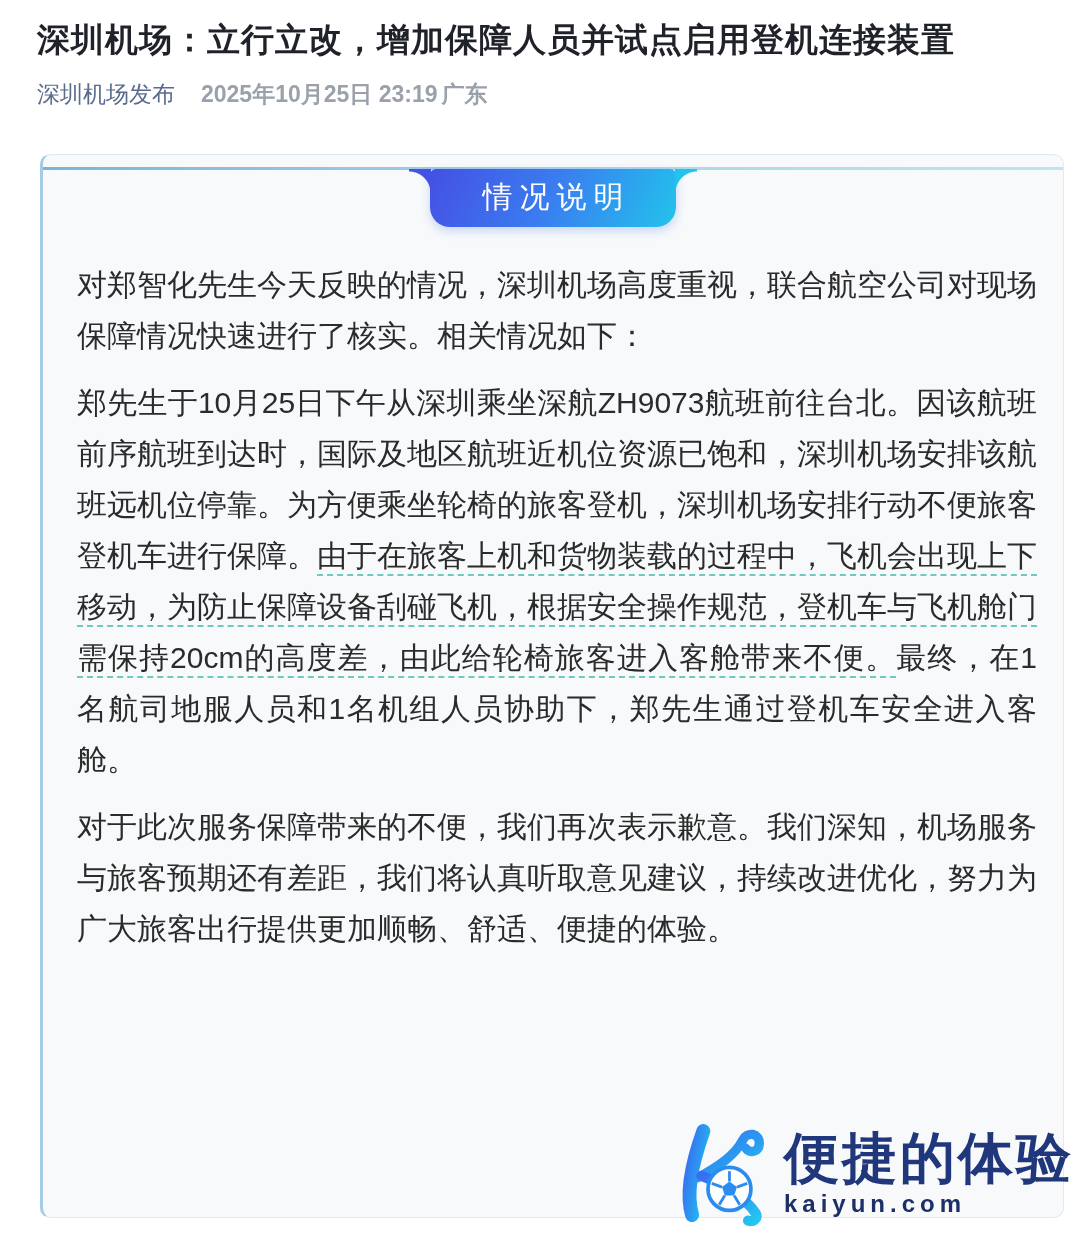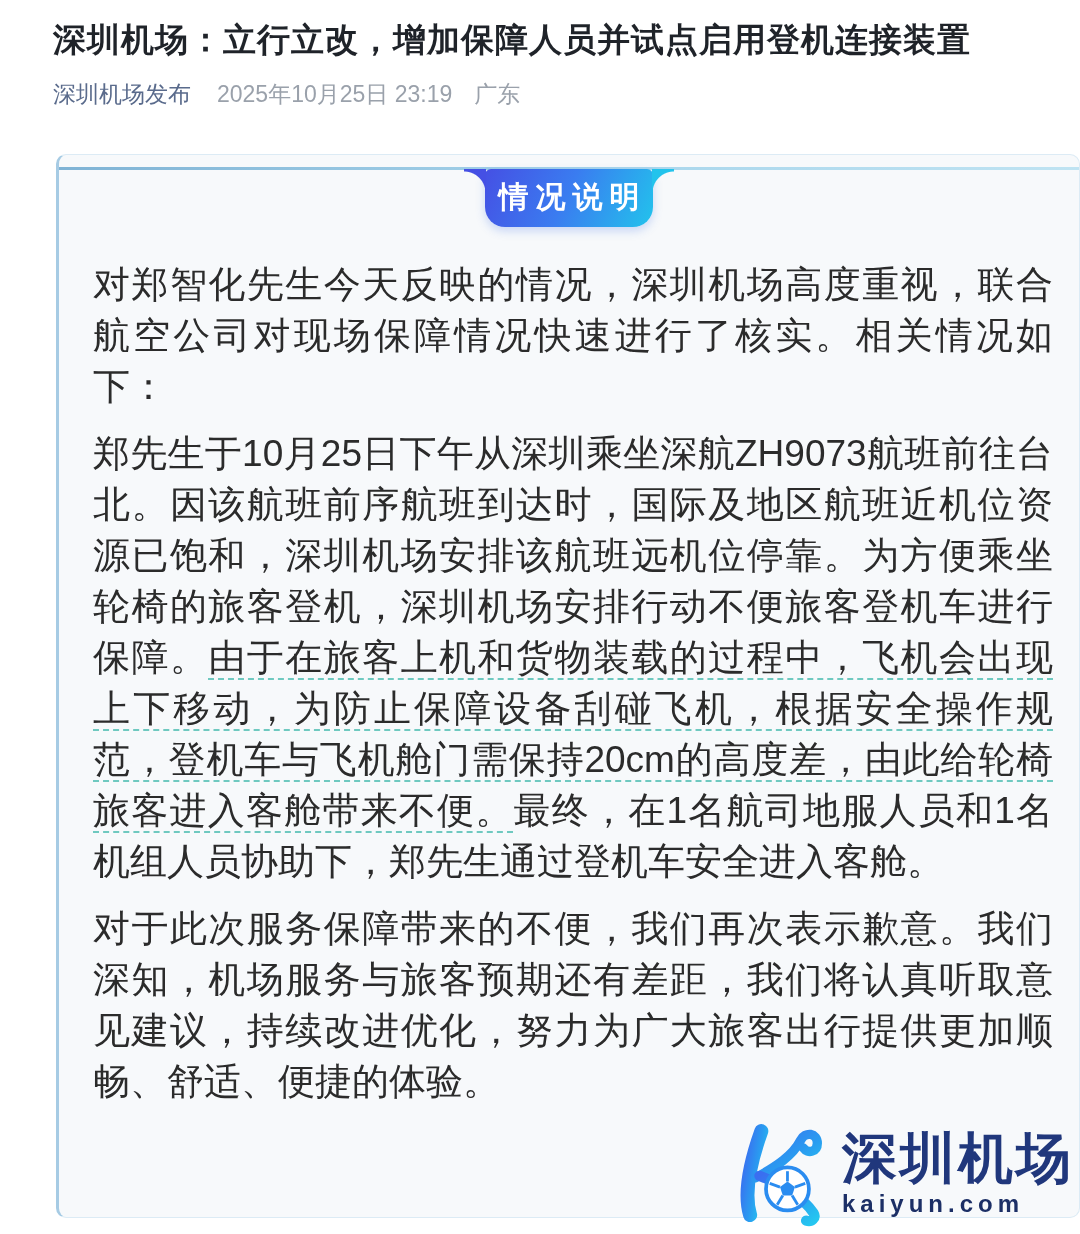--- a/index.html
+++ b/index.html
@@ -21,37 +21,37 @@
   }
   *{margin:0;padding:0;box-sizing:border-box;}
   html,body{width:1080px;background:#ffffff;}
   body{
     font-family:"Liberation Sans","DejaVu Sans",sans-serif;
     color:var(--body-text);
     position:relative;
     height:1234px;
     overflow:hidden;
   }
-  .page{padding:18px 48px 0 37px;margin-left:16px;}
+  .page{padding:18px 48px 0 37px;}
   .article-title{
     font-size:33px;
     font-weight:bold;
     color:var(--title-text);
     line-height:1.35;
     letter-spacing:1px;
   }
   .byline{
     margin-top:16px;
     display:flex;
     align-items:baseline;
     gap:26px;
     font-size:23px;
   }
   .byline .source{color:var(--source-color);text-align:right;}
-  .byline .meta{color:var(--meta-color);display:flex;gap:22px;}
+  .byline .meta{color:var(--meta-color);display:flex;gap:4px;font-weight:bold;}
   .card{
     position:relative;
     margin:44px 17px 0 3px;
     width:1024px;
     height:1064px;
     background:var(--card-background);
     border:1px solid var(--card-border);
     border-left:3px solid var(--card-left-border);
     border-radius:10px;
     overflow:hidden;
@@ -60,28 +60,28 @@
     position:absolute;
     top:12px;left:0;right:0;
     height:3px;
     background:linear-gradient(90deg,#7fb3d5 0%,#a9d6ec 55%,#bfe3f2 100%);
   }
   .badge{
     position:absolute;
     top:14px;
     left:50%;
     transform:translateX(-50%);
-    width:168px;
+    width:246px;
     height:58px;
     display:flex;
     align-items:center;
     justify-content:center;
     color:#ffffff;
     font-size:30px;
-    font-weight:bold;
+    font-weight:normal;
     letter-spacing:7px;
     text-indent:7px;
     background:linear-gradient(115deg,var(--badge-gradient-start) 0%,var(--badge-gradient-mid) 48%,var(--badge-gradient-end) 100%);
     border-radius:6px 6px 20px 20px;
     box-shadow:0 4px 10px rgba(60,110,230,0.25);
   }
   .badge::before,.badge::after{
     content:'';
     position:absolute;
     top:0;
@@ -93,21 +93,21 @@
     background:radial-gradient(circle at 0% 100%, transparent 21px, var(--badge-gradient-start) 22px);
   }
   .badge::after{
     right:-21px;
     background:radial-gradient(circle at 100% 100%, transparent 21px, var(--badge-gradient-end) 22px);
   }
   .card-body{
     padding:104px 26px 30px 34px;
   }
   .para{
-    font-size:37px;
+    font-size:30px;
     line-height:51px;
     margin-bottom:16px;
     color:var(--body-text);
     text-align:justify;
   }
   .para:last-child{margin-bottom:0;}
   .seg-normal{color:var(--body-text);}
   .seg-underline{
     color:var(--body-text);
     text-decoration-line:underline;
@@ -190,16 +190,16 @@
       <circle cx="68" cy="76" r="23" fill="#ffffff" stroke="#2a8cf0" stroke-width="4"></circle>
       <polygon points="68,68 76,74 73,83 63,83 60,74" fill="#2a8cf0"></polygon>
       <line x1="68" y1="68" x2="68" y2="57" stroke="#2a8cf0" stroke-width="3"></line>
       <line x1="76" y1="74" x2="87" y2="70" stroke="#2a8cf0" stroke-width="3"></line>
       <line x1="73" y1="83" x2="79" y2="93" stroke="#2a8cf0" stroke-width="3"></line>
       <line x1="63" y1="83" x2="57" y2="93" stroke="#2a8cf0" stroke-width="3"></line>
       <line x1="60" y1="74" x2="49" y2="70" stroke="#2a8cf0" stroke-width="3"></line>
     </g>
   </svg>
   <div class="wm-text">
-    <span class="wm-brand">深圳机场</span>
+    <span class="wm-brand">便捷的体验</span>
     <span class="wm-domain">kaiyun.com</span>
   </div>
 </div>
 
 </body></html>

